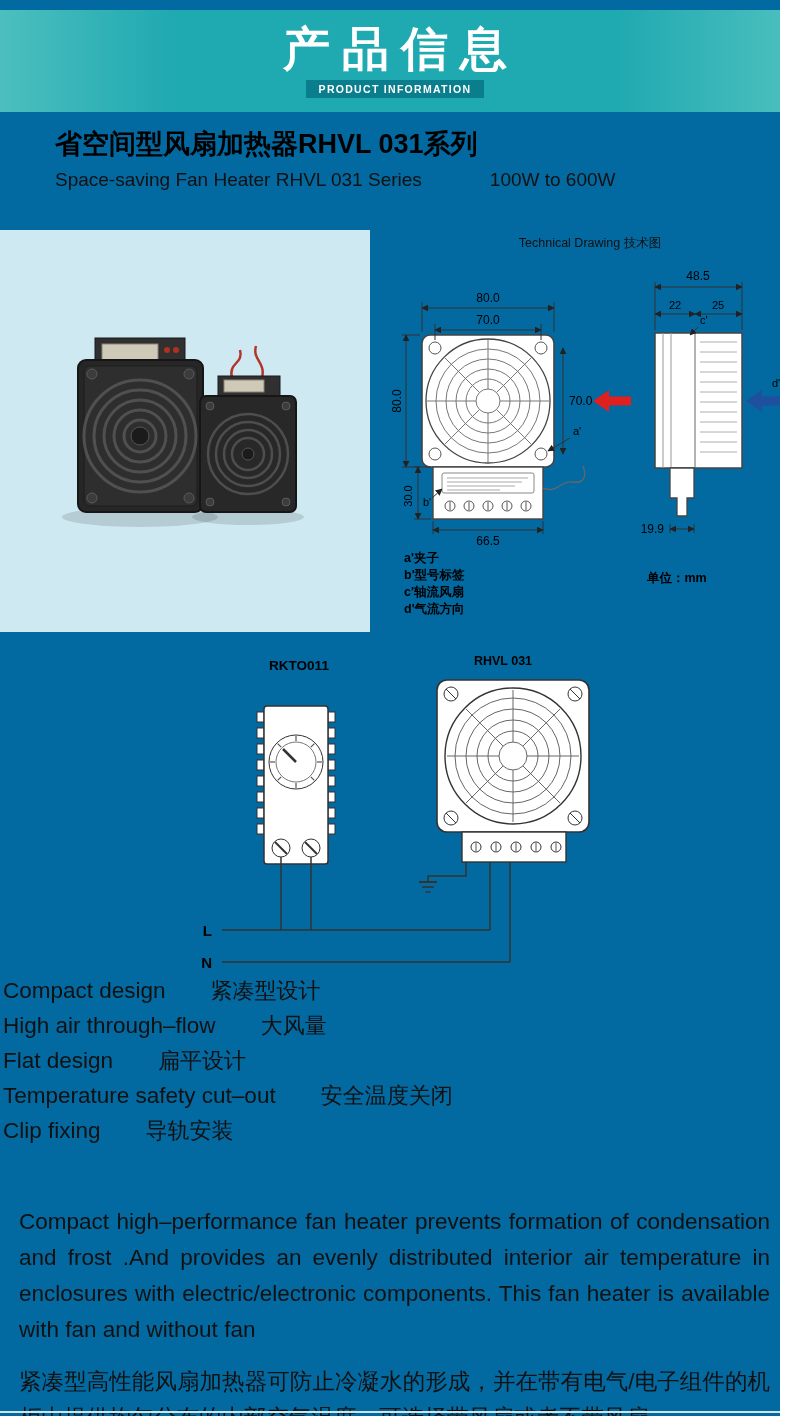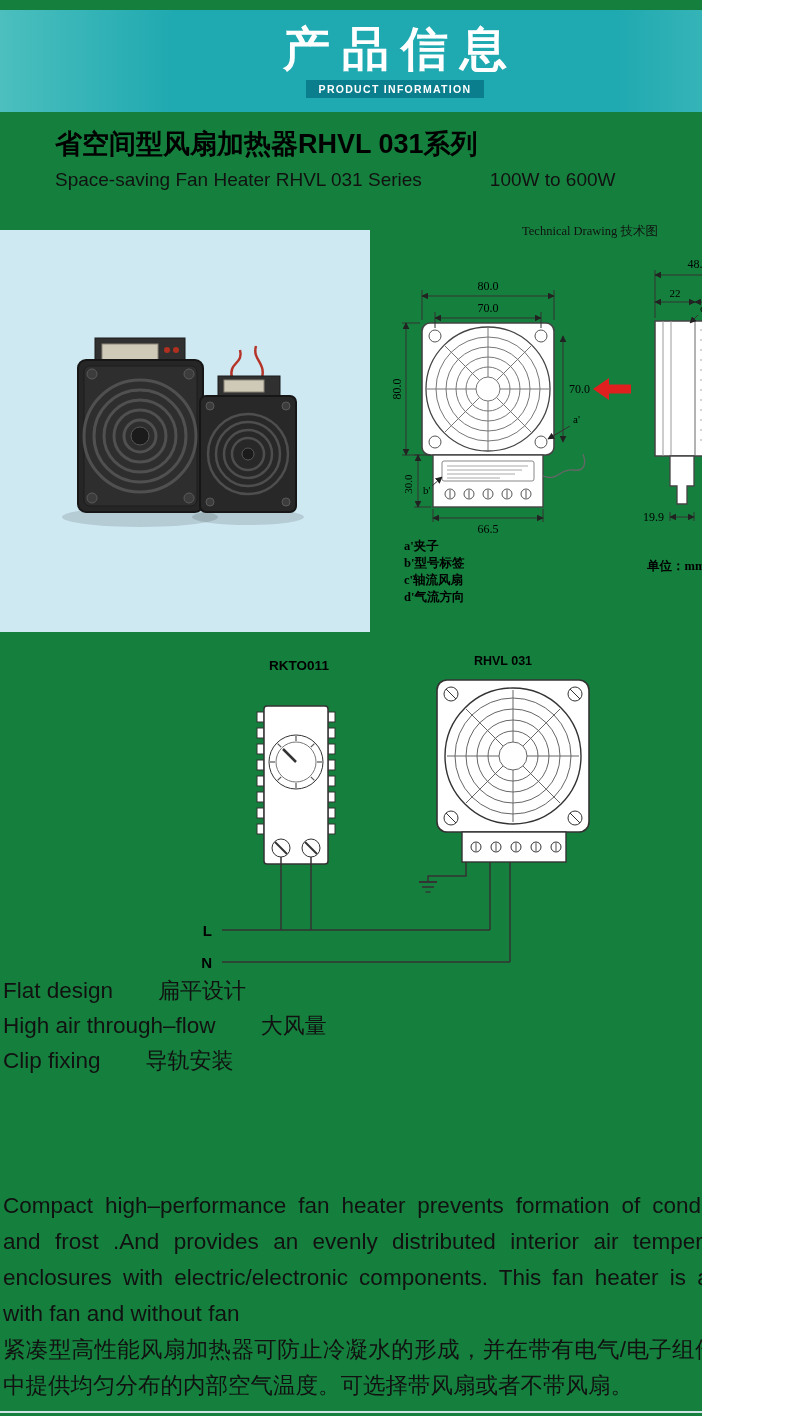--- a/index.html
+++ b/index.html
@@ -1,51 +1,51 @@
 <!DOCTYPE html>
 <html><head>
 <meta charset="utf-8">
 <style>
   html,body { margin:0; padding:0; background:#fff; }
   .page {
-    position:relative; width:702px; height:1416px; background:#15803d;
+    position:relative; width:780px; height:1416px; background:#0369a1;
     font-family:"Liberation Sans","DejaVu Sans",sans-serif; color:#111; overflow:hidden;
   }
   svg { font-family:inherit; }
 
   
   .banner {
     position:absolute; top:10px; left:0; width:790px; height:102px;
     background:linear-gradient(90deg,#4cbfbe 0%,#1fa9b0 22%,#1fa9b0 78%,#4cbfbe 100%);
     display:flex; flex-direction:column; align-items:center; justify-content:center;
   }
   .banner-title { font-size:47px; font-weight:bold; color:#fff; letter-spacing:12px; text-indent:12px; line-height:1; }
   .banner-strip { margin-top:8px; background:#0b7e8e; color:#fff; font-size:10.5px; font-weight:bold; letter-spacing:1.3px; padding:3px 13px; }
 
   
   .title-block { position:absolute; top:126px; left:55px; }
   .title-block h1 { margin:0; font-size:27px; font-weight:bold; color:#000; }
   .subtitle { margin-top:7px; font-size:19px; color:#111; display:flex; gap:68px; }
 
   
   .photo-panel { position:absolute; top:230px; left:0; width:370px; height:402px; background:#cfe9f3; }
-  .tech-panel  { position:absolute; top:218px; left:390px; width:400px; height:405px;font-family:Liberation Serif, serif; }
+  .tech-panel  { position:absolute; top:230px; left:390px; width:400px; height:405px; }
 
   
   .wiring-panel { position:absolute; top:650px; left:0; width:790px; height:335px;text-align:center; }
 
   
   .features { position:absolute; top:976px; left:3px; }
   .feature-row { display:flex; align-items:baseline; gap:45px; height:35px; }
   .f-en { font-size:22.5px; color:#111; }
   .f-zh { font-size:22px; color:#111; }
 
   
   .description { position:absolute; top:1188px; left:3px; width:783px; }
-  .description p { margin:0; font-size:22.5px; line-height:36px; text-align:justify; color:#111; }
+  .description p { margin:16px; font-size:22.5px; line-height:36px; text-align:justify; color:#111; }
 
   .bottom-line { position:absolute; left:0; bottom:3px; width:790px; height:2px; background:#cfe4e6; }
 </style>
 </head>
 <body>
 
 <div class="page">
 
   <header class="banner">
     <div class="banner-title">产品信息</div>
@@ -346,26 +346,34 @@
         <line x1="422" y1="237" x2="434" y2="237" stroke-width="1.6"></line>
         <line x1="425.5" y1="242" x2="430.5" y2="242" stroke-width="1.4"></line>
       </g>
       <text x="212" y="286" text-anchor="end" font-size="15" font-weight="bold">L</text>
       <text x="212" y="318" text-anchor="end" font-size="15" font-weight="bold">N</text>
     </svg>
   </div>
 
   <section class="features">
     <div class="feature-row">
+      <span class="f-en">Compact design</span>
+      <span class="f-zh">紧凑型设计</span>
+    </div>
+    <div class="feature-row">
+      <span class="f-en">High air through–flow</span>
+      <span class="f-zh">大风量</span>
+    </div>
+    <div class="feature-row">
       <span class="f-en">Flat design</span>
       <span class="f-zh">扁平设计</span>
     </div>
     <div class="feature-row">
-      <span class="f-en">High air through–flow</span>
-      <span class="f-zh">大风量</span>
+      <span class="f-en">Temperature safety cut–out</span>
+      <span class="f-zh">安全温度关闭</span>
     </div>
     <div class="feature-row">
       <span class="f-en">Clip fixing</span>
       <span class="f-zh">导轨安装</span>
     </div>
   </section>
 
   <section class="description">
     <p>Compact high–performance fan heater prevents formation of condensation and frost .And provides an evenly distributed interior air temperature in enclosures with electric/electronic components. This fan heater is available with fan and without fan</p>
     <p>紧凑型高性能风扇加热器可防止冷凝水的形成，并在带有电气/电子组件的机柜中提供均匀分布的内部空气温度。可选择带风扇或者不带风扇。</p>

